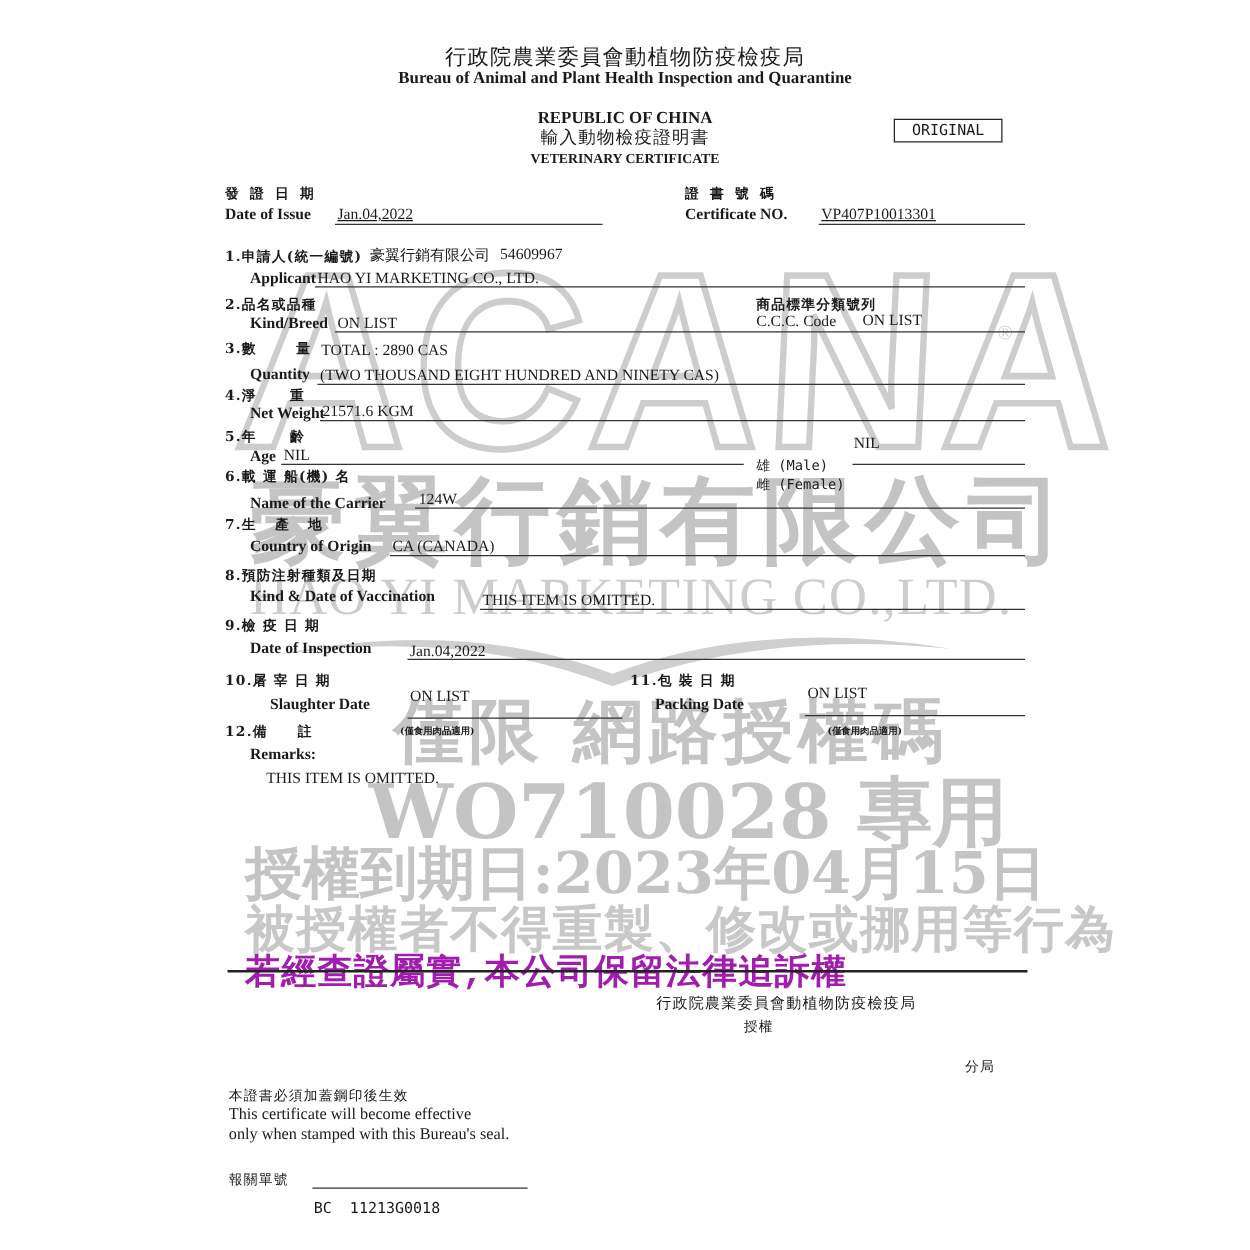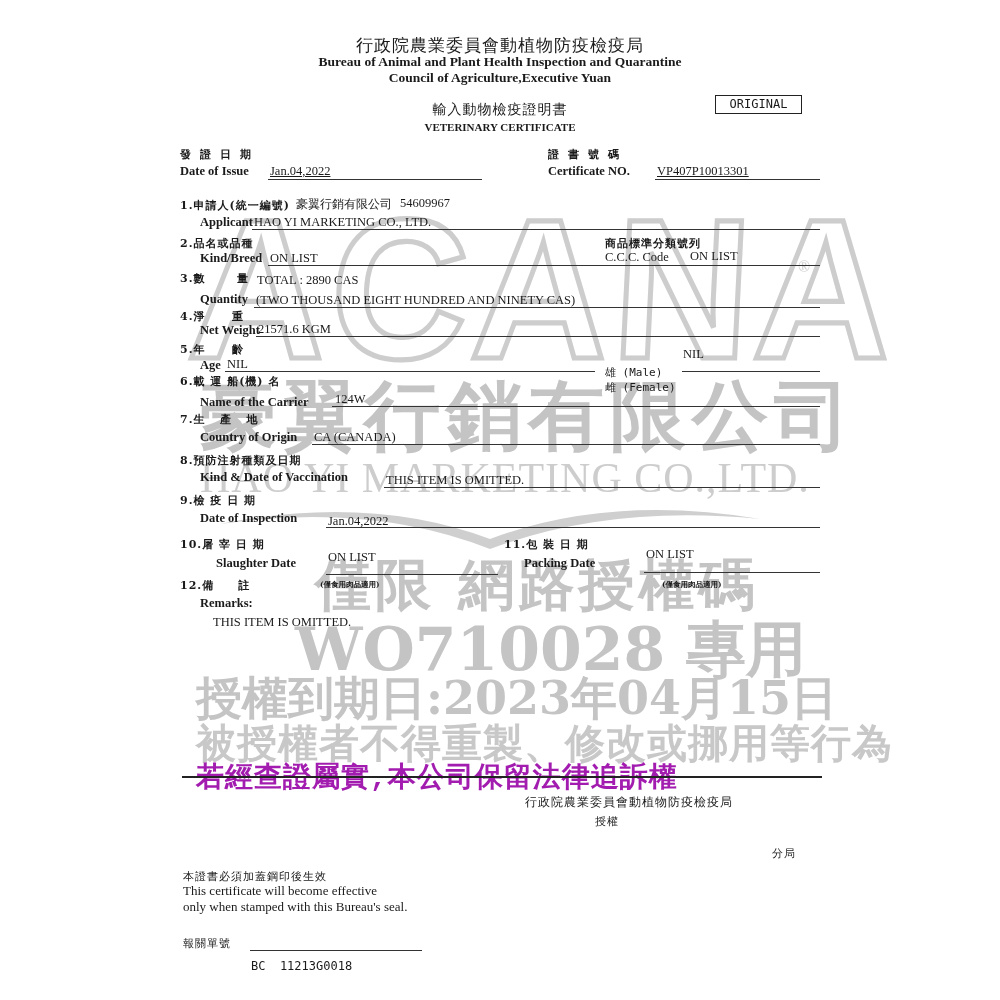--- a/index.html
+++ b/index.html
@@ -55,21 +55,21 @@
 <div class="wm wm-line1">僅限 網路授權碼</div>
 <div class="wm wm-line2">WO710028 專用</div>
 <div class="wm wm-line3">授權到期日:2023年04月15日</div>
 <div class="wm wm-line4">被授權者不得重製、修改或挪用等行為</div>
 <div class="wm wm-line5">若經查證屬實,本公司保留法律追訴權</div>
 
 <div class="layer">
 
   <div class="hdr hdr-cn1">行政院農業委員會動植物防疫檢疫局</div>
   <div class="hdr hdr-en1">Bureau of Animal and Plant Health Inspection and Quarantine</div>
-  <div class="hdr hdr-en2">Council of Agriculture,Executive Yuan</div>
+  <div class="hdr hdr-en3">REPUBLIC OF CHINA</div>
   <div class="hdr hdr-cn2">輸入動物檢疫證明書</div>
   <div class="hdr hdr-en4">VETERINARY CERTIFICATE</div>
   <div class="original-box">ORIGINAL</div>
 
   <div class="cn cn-wide" style="left:180px;top:147px;">發證日期</div>
   <div class="en" style="left:180px;top:164px;">Date of Issue</div>
   <div class="val" style="left:270px;top:164px;">Jan.04,2022</div>
   <div class="line" style="left:268px;top:179px;width:214px;"></div>
 
   <div class="cn cn-wide" style="left:548px;top:147px;">證書號碼</div>

